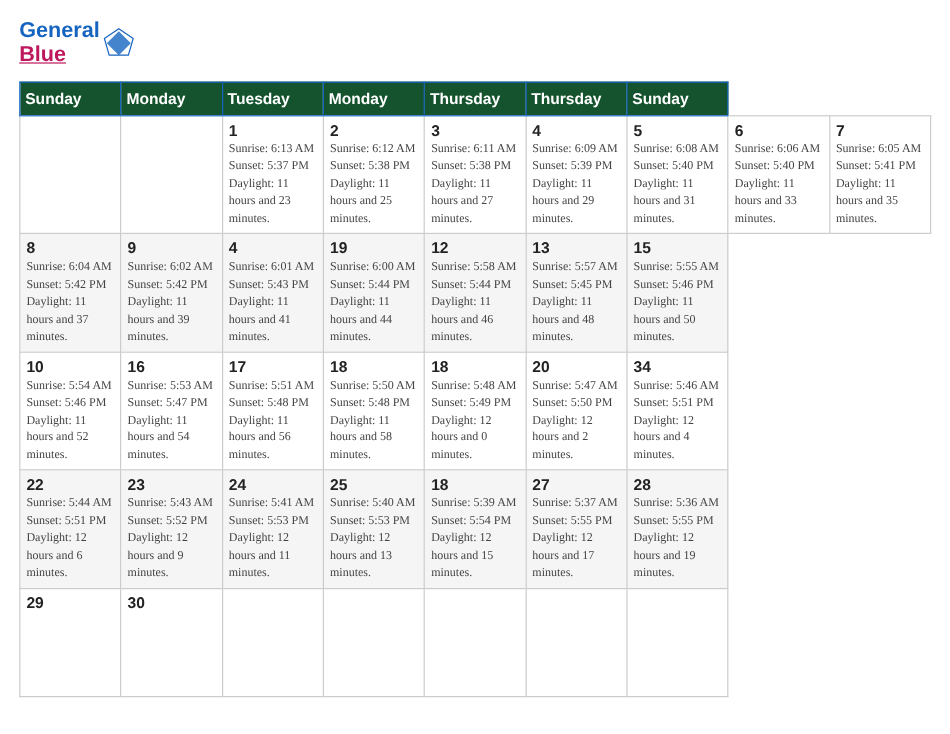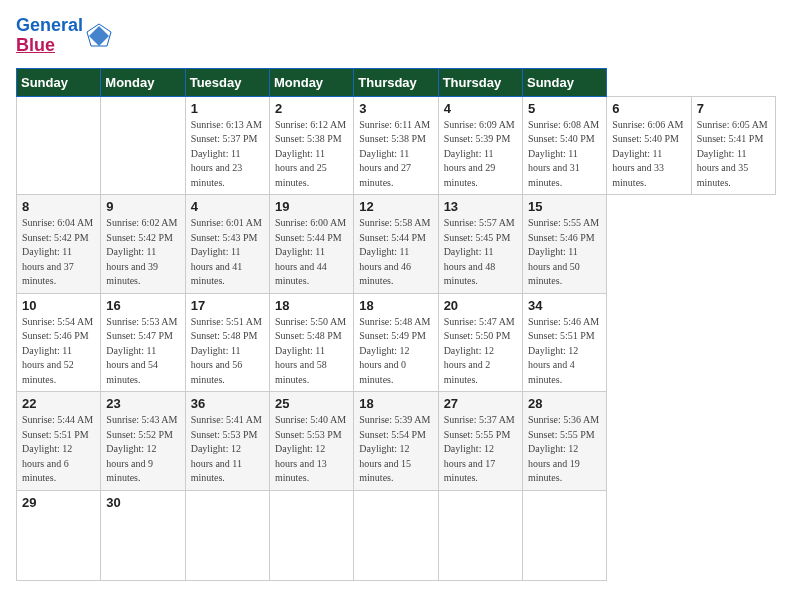--- a/index.html
+++ b/index.html
@@ -218,21 +218,21 @@
       <tr>
         <td>
           <div class="day-num">22</div>
           <div class="day-detail">Sunrise: 5:44 AM<br>Sunset: 5:51 PM<br>Daylight: 12 hours and 6 minutes.</div>
         </td>
         <td>
           <div class="day-num">23</div>
           <div class="day-detail">Sunrise: 5:43 AM<br>Sunset: 5:52 PM<br>Daylight: 12 hours and 9 minutes.</div>
         </td>
         <td>
-          <div class="day-num">36</div>
+          <div class="day-num">24</div>
           <div class="day-detail">Sunrise: 5:41 AM<br>Sunset: 5:53 PM<br>Daylight: 12 hours and 11 minutes.</div>
         </td>
         <td>
           <div class="day-num">25</div>
           <div class="day-detail">Sunrise: 5:40 AM<br>Sunset: 5:53 PM<br>Daylight: 12 hours and 13 minutes.</div>
         </td>
         <td>
           <div class="day-num">18</div>
           <div class="day-detail">Sunrise: 5:39 AM<br>Sunset: 5:54 PM<br>Daylight: 12 hours and 15 minutes.</div>
         </td>

